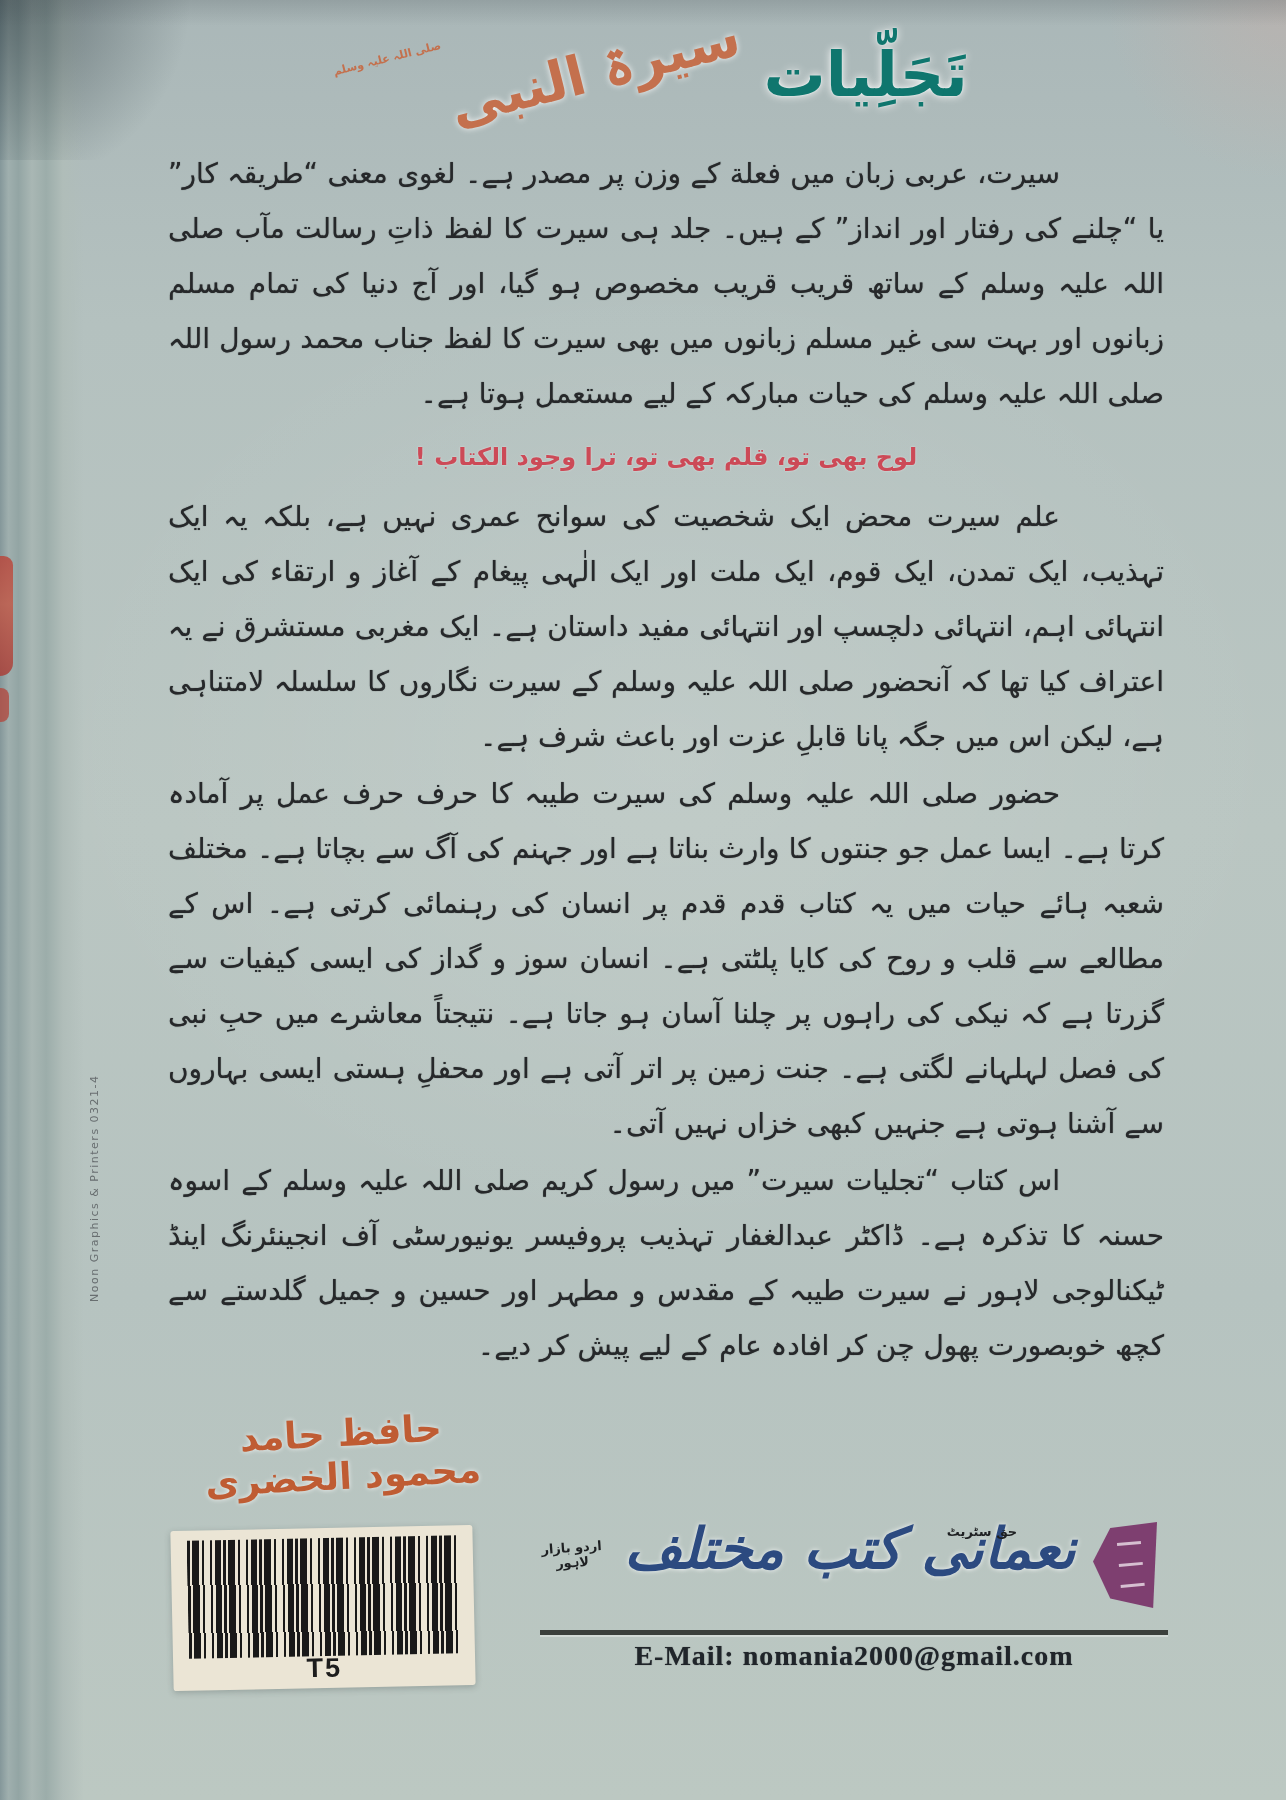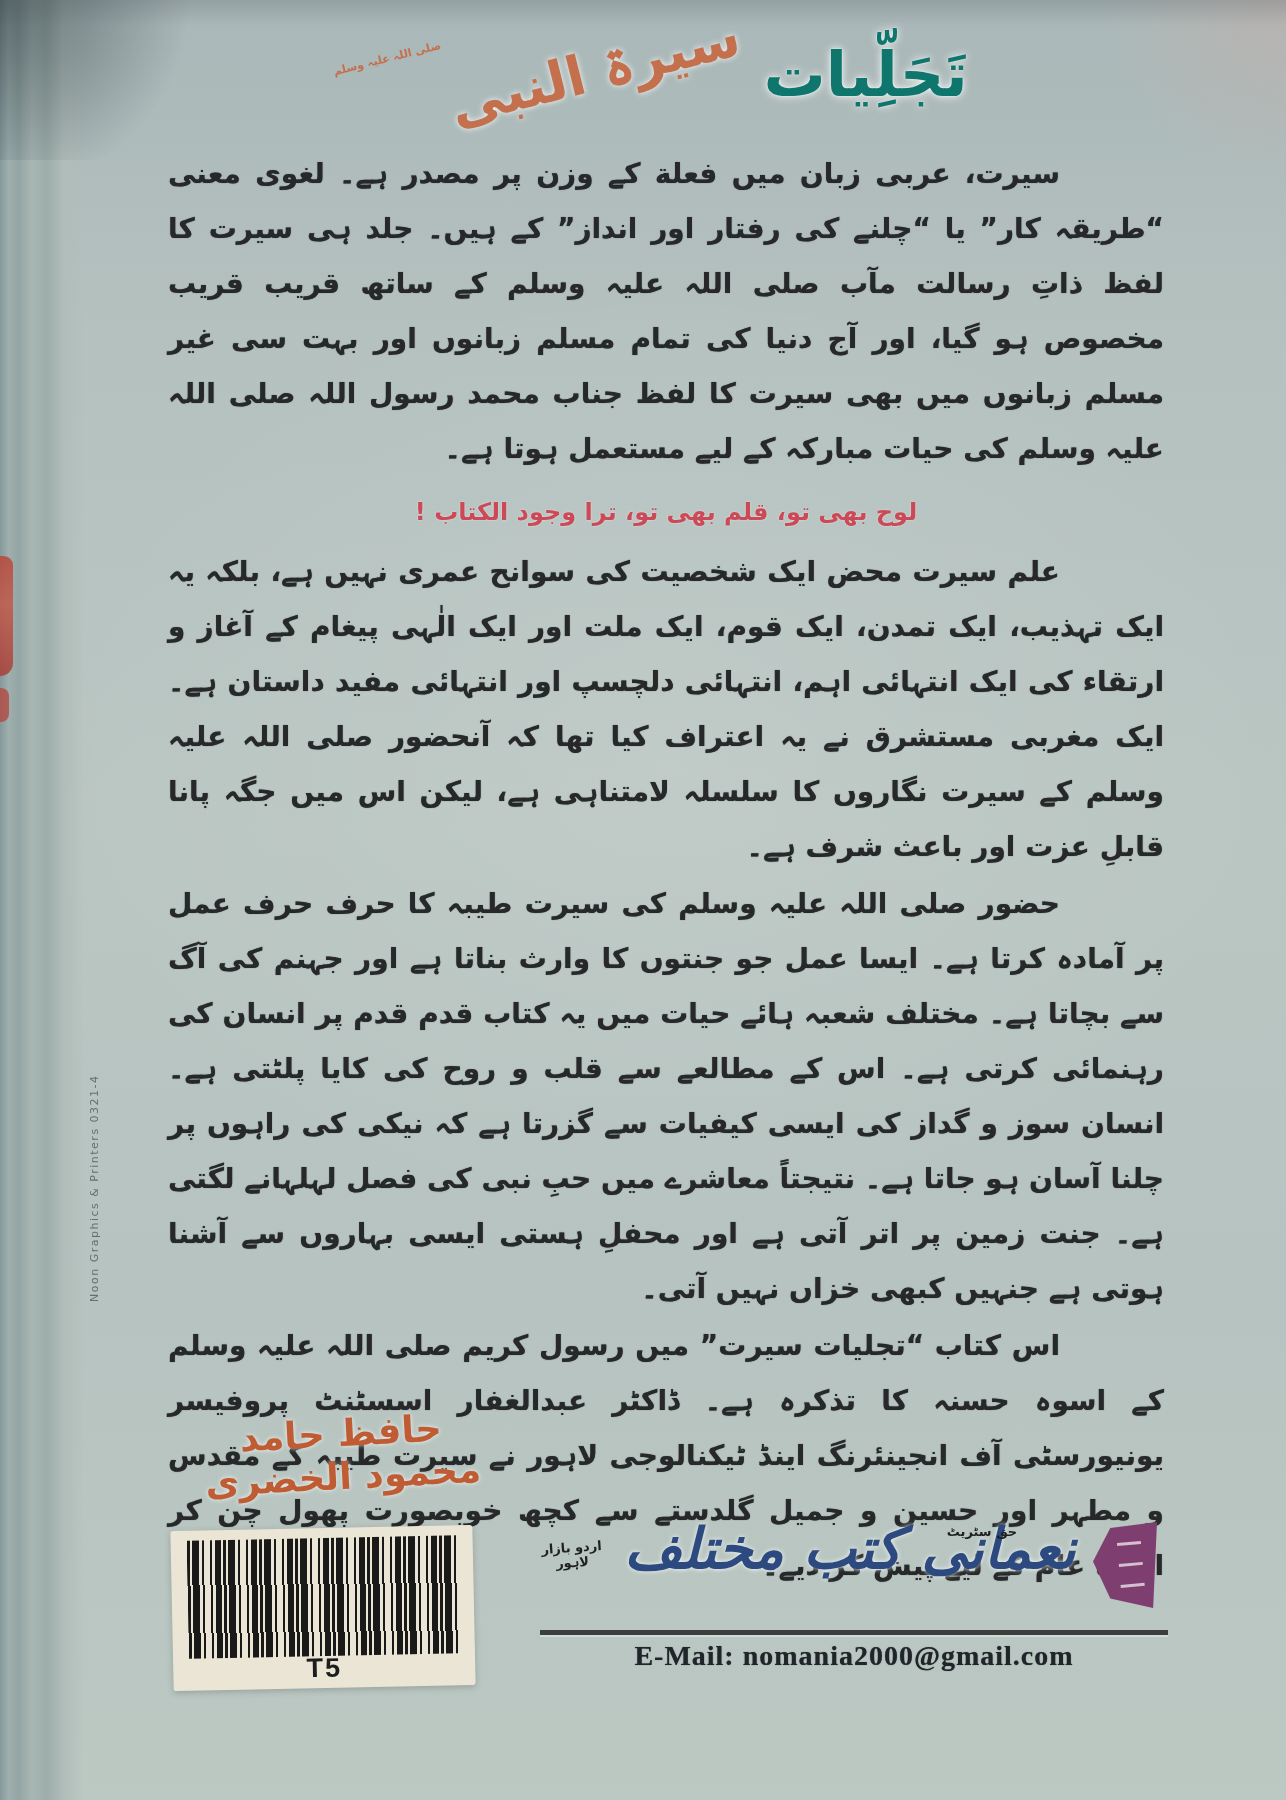--- a/index.html
+++ b/index.html
@@ -60,21 +60,20 @@
   
   .text-block{
     position:absolute;top:146px;left:168px;width:996px;
     direction:rtl;
   }
   .para{
     margin:0 0 2px 0;
     font-size:28px;line-height:55px;color:#26282a;
     text-align:justify;text-indent:104px;
     text-shadow:0 0 1px rgba(22,24,26,.65);
-    font-weight:bold;
   }
   .verse{
     margin:16px 0 12px 0;
     font-size:24px;line-height:40px;color:#cc4a57;
     text-align:center;text-indent:0;font-weight:bold;
     text-shadow:0 0 2px rgba(255,255,255,.6);
   }
 
   
   .signature{
@@ -169,21 +168,21 @@
   <span class="title-main">تَجَلِّیات</span>
   <span class="title-calli">سیرۃ النبی</span>
   <span class="title-honorific">صلی اللہ علیہ وسلم</span>
 </div>
 
 <div class="text-block">
   <p class="para">سیرت، عربی زبان میں فعلة کے وزن پر مصدر ہے۔ لغوی معنی “طریقہ کار” یا “چلنے کی رفتار اور انداز” کے ہیں۔ جلد ہی سیرت کا لفظ ذاتِ رسالت مآب صلی اللہ علیہ وسلم کے ساتھ قریب قریب مخصوص ہو گیا، اور آج دنیا کی تمام مسلم زبانوں اور بہت سی غیر مسلم زبانوں میں بھی سیرت کا لفظ جناب محمد رسول اللہ صلی اللہ علیہ وسلم کی حیات مبارکہ کے لیے مستعمل ہوتا ہے۔</p>
   <p class="para verse">لوح بھی تو، قلم بھی تو، ترا وجود الکتاب !</p>
   <p class="para">علم سیرت محض ایک شخصیت کی سوانح عمری نہیں ہے، بلکہ یہ ایک تہذیب، ایک تمدن، ایک قوم، ایک ملت اور ایک الٰہی پیغام کے آغاز و ارتقاء کی ایک انتہائی اہم، انتہائی دلچسپ اور انتہائی مفید داستان ہے۔ ایک مغربی مستشرق نے یہ اعتراف کیا تھا کہ آنحضور صلی اللہ علیہ وسلم کے سیرت نگاروں کا سلسلہ لامتناہی ہے، لیکن اس میں جگہ پانا قابلِ عزت اور باعث شرف ہے۔</p>
   <p class="para">حضور صلی اللہ علیہ وسلم کی سیرت طیبہ کا حرف حرف عمل پر آمادہ کرتا ہے۔ ایسا عمل جو جنتوں کا وارث بناتا ہے اور جہنم کی آگ سے بچاتا ہے۔ مختلف شعبہ ہائے حیات میں یہ کتاب قدم قدم پر انسان کی رہنمائی کرتی ہے۔ اس کے مطالعے سے قلب و روح کی کایا پلٹتی ہے۔ انسان سوز و گداز کی ایسی کیفیات سے گزرتا ہے کہ نیکی کی راہوں پر چلنا آسان ہو جاتا ہے۔ نتیجتاً معاشرے میں حبِ نبی کی فصل لہلہانے لگتی ہے۔ جنت زمین پر اتر آتی ہے اور محفلِ ہستی ایسی بہاروں سے آشنا ہوتی ہے جنہیں کبھی خزاں نہیں آتی۔</p>
-  <p class="para">اس کتاب “تجلیات سیرت” میں رسول کریم صلی اللہ علیہ وسلم کے اسوہ حسنہ کا تذکرہ ہے۔ ڈاکٹر عبدالغفار اسسٹنٹ پروفیسر یونیورسٹی آف انجینئرنگ اینڈ ٹیکنالوجی لاہور نے سیرت طیبہ کے مقدس و مطہر اور حسین و جمیل گلدستے سے کچھ خوبصورت پھول چن کر افادہ عام کے لیے پیش کر دیے۔</p>
+  <p class="para">اس کتاب “تجلیات سیرت” میں رسول کریم صلی اللہ علیہ وسلم کے اسوہ حسنہ کا تذکرہ ہے۔ ڈاکٹر عبدالغفار تہذیب پروفیسر یونیورسٹی آف انجینئرنگ اینڈ ٹیکنالوجی لاہور نے سیرت طیبہ کے مقدس و مطہر اور حسین و جمیل گلدستے سے کچھ خوبصورت پھول چن کر افادہ عام کے لیے پیش کر دیے۔</p>
 </div>
 
 <div class="signature">حافظ حامد محمود الخضری</div>
 
 <div class="side-credit">Noon Graphics &amp; Printers 0321-4</div>
 
 <div class="barcode">
   <div class="bars"></div>
   <div class="barcode-label">T5</div>
 </div>

